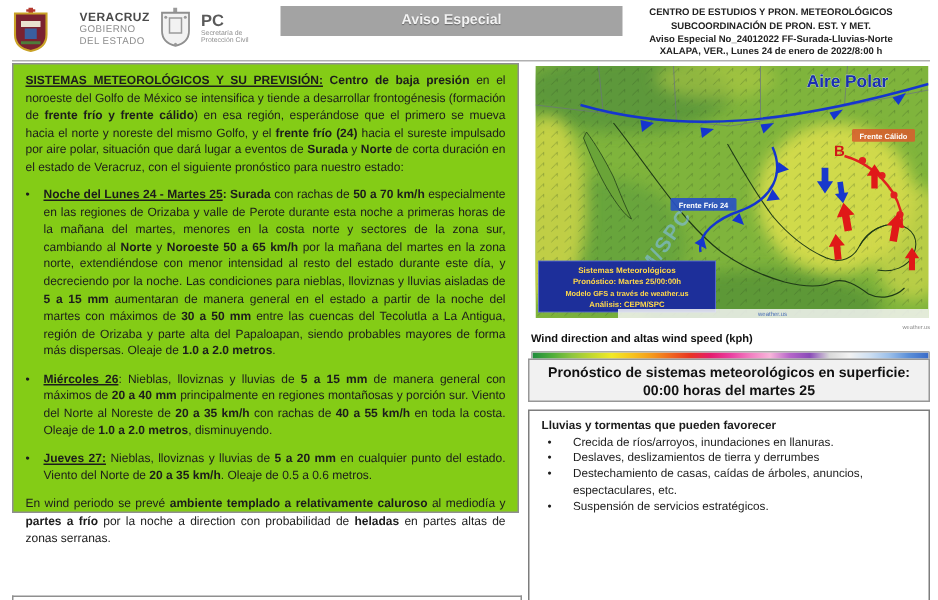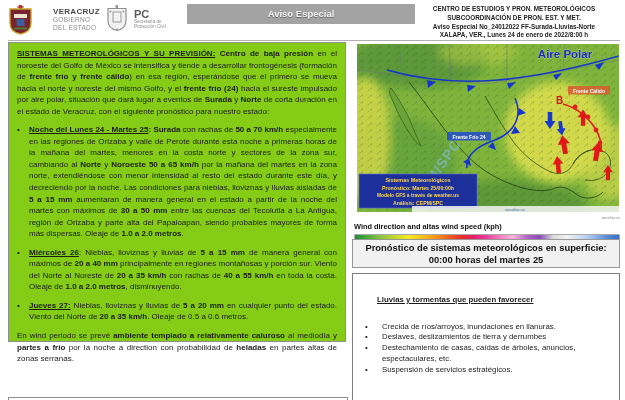--- a/index.html
+++ b/index.html
@@ -38,21 +38,21 @@
   .wcredit{float:right;font-size:3.8px;color:#8a8a8a;line-height:4.5px;text-align:right;margin-top:1px;}
   .wbar{height:6px;margin-top:1px;border:1px solid #aaa;border-radius:1px;}
   .wticks{font-size:3.5px;color:#555;word-spacing:2.4px;text-align:center;margin-top:1px;
           white-space:nowrap;overflow:hidden;}
   .caption{position:absolute;left:352px;top:239px;width:268px;height:29px;border:1px solid #979797;
            background:#f1f1f1;box-sizing:border-box;display:flex;align-items:center;justify-content:center;
            text-align:center;font-weight:bold;font-size:9.4px;line-height:12px;padding:0 12px;color:#111;}
   .rec{position:absolute;left:352px;top:273px;width:268px;height:135px;border:1.5px solid #7d7d7d;
        background:#fff;box-sizing:border-box;padding:5px 8px;font-size:7.8px;line-height:10.7px;}
   .rec .intro{text-align:justify;margin:0 0 10px 0;}
-  .rec .h{font-weight:bold;margin:16px;text-decoration:underline;}
+  .rec .h{font-weight:bold;margin:0;}
   .rec ul{margin:0;padding:0;list-style:none;}
   .rec li{display:flex;}
   .rec li .mk{width:17px;flex:none;padding-left:4px;}
   .rec li .tx{flex:1;}
 </style>
 </head>
 <body>
 
 <div class="hdr">
   <div class="logo-ver">

